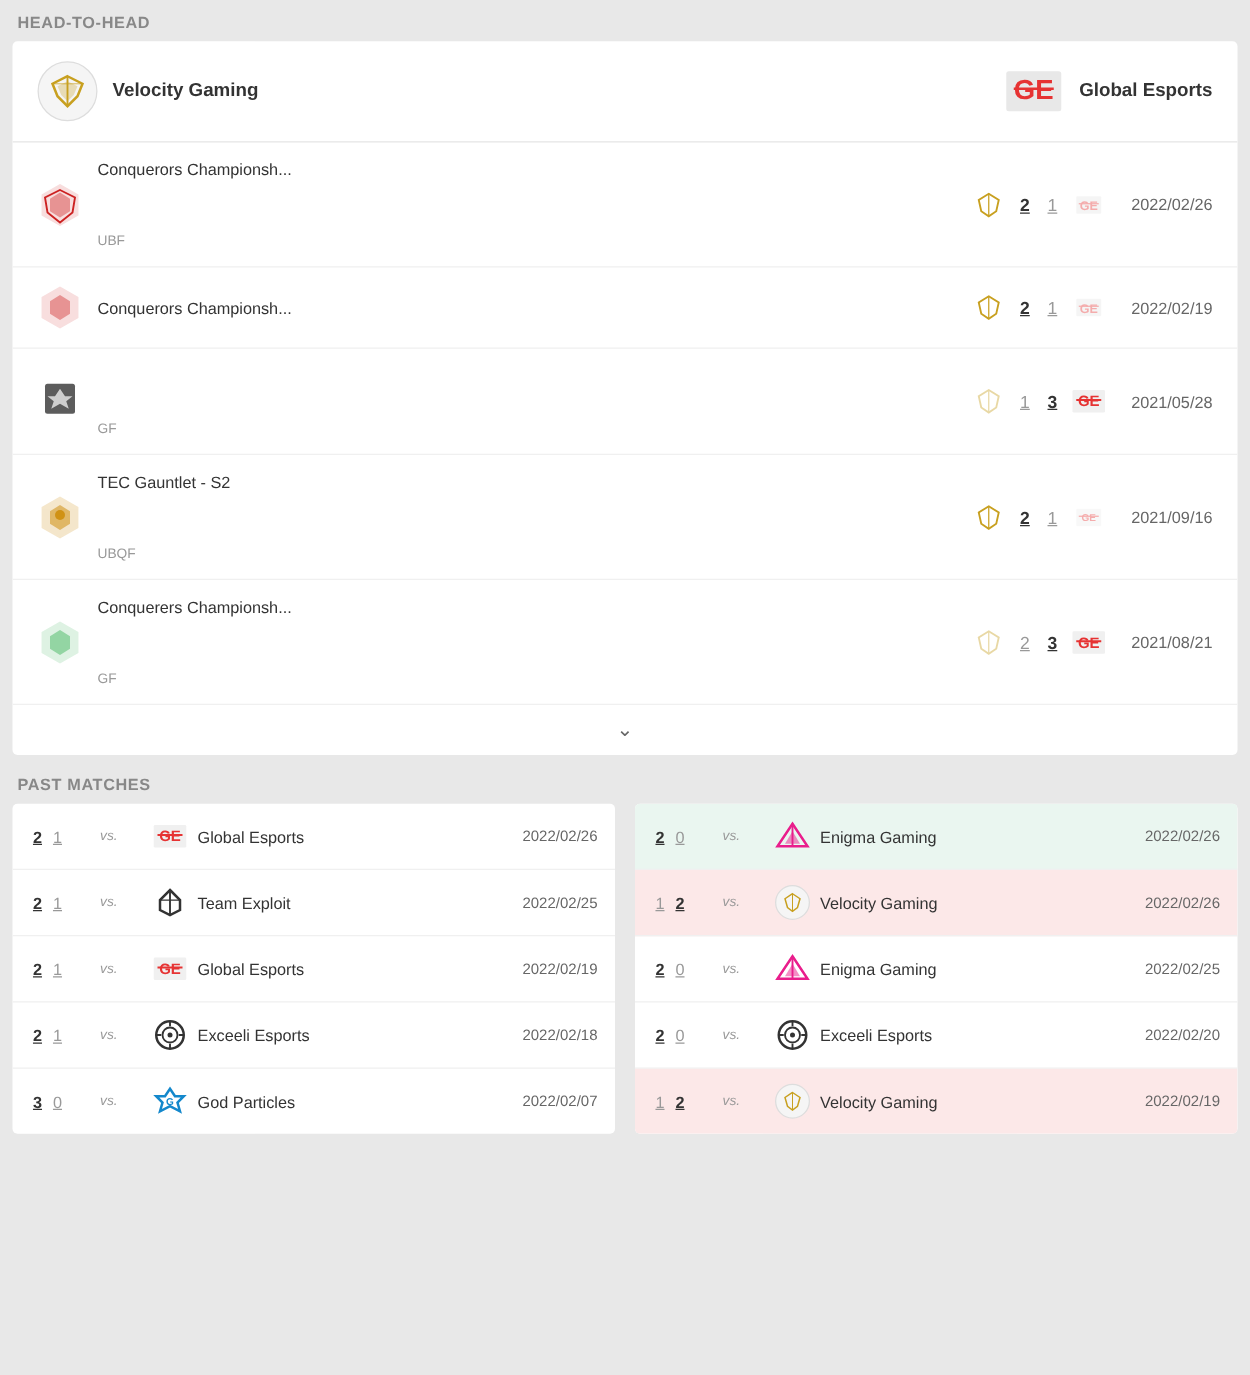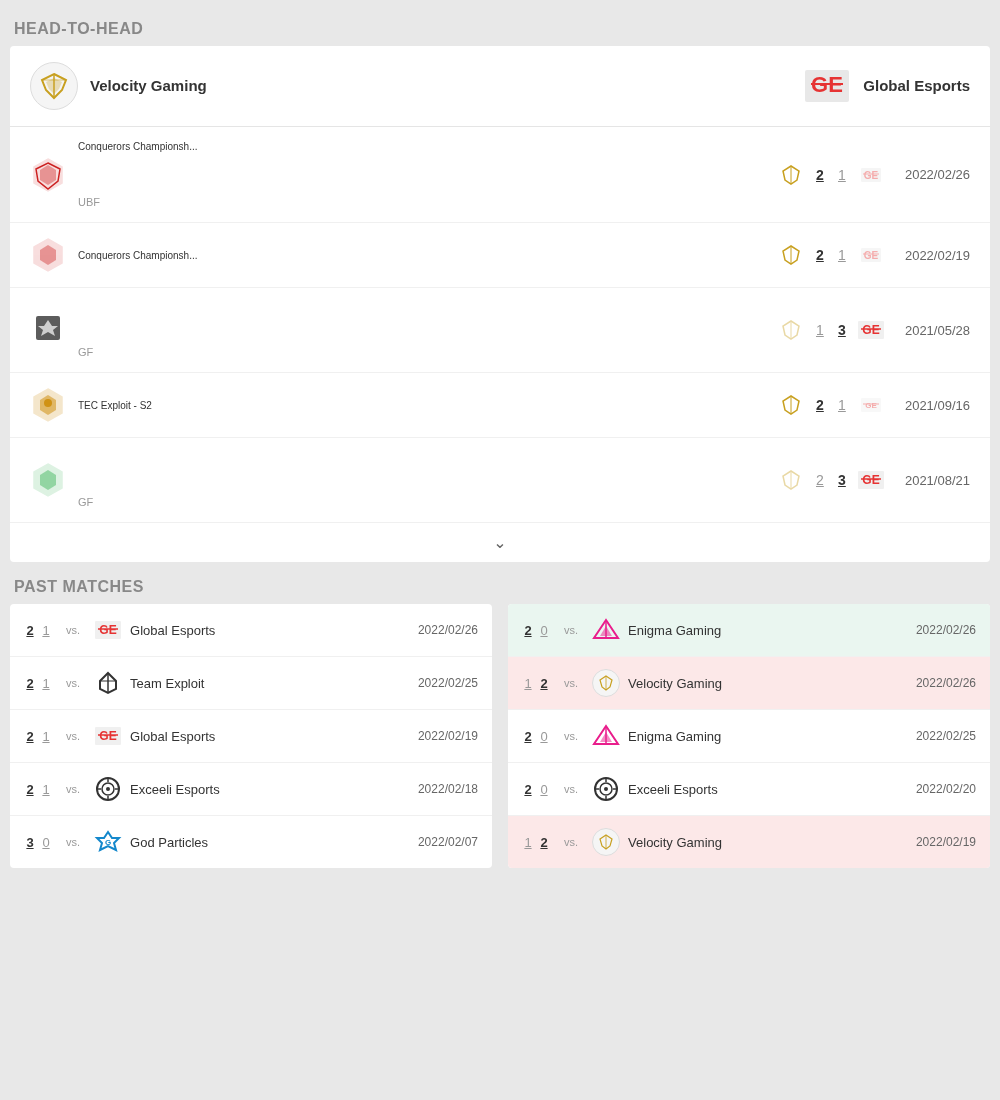--- a/index.html
+++ b/index.html
@@ -6,27 +6,26 @@
     body {
       background: #e8e8e8;
       font-family: Arial, sans-serif;
       font-size: 13px;
       color: #333;
       padding: 10px;
       width: 1000px;
     }
 
     .section-label {
-      font-size: 16px;
+      font-size: 13px;
       font-weight: bold;
       color: #888;
       letter-spacing: 0.5px;
       margin-bottom: 8px;
       padding-left: 4px;
-      margin-top: 10px;
     }
 
     
     .h2h-container {
       background: #fff;
       border-radius: 4px;
       margin-bottom: 16px;
       padding: 0;
       overflow: hidden;
     }
@@ -85,21 +84,21 @@
       justify-content: center;
       flex-shrink: 0;
     }
 
     .tournament-info {
       flex: 1;
       min-width: 0;
     }
 
     .tournament-name {
-      font-size: 10px;
+      font-size: 13px;
       font-weight: 500;
       color: #333;
     }
 
     .tournament-stage {
       font-size: 11px;
       color: #999;
       margin-top: 44px;
     }
 
@@ -201,21 +200,22 @@
     }
 
     .pm-score-num.loser {
       font-weight: normal;
       color: #999;
     }
 
     .pm-vs {
       font-size: 11px;
       color: #999;
-      margin: 0 6px;
+      margin: 0 20px;
+      font-style: italic;
     }
 
     .pm-logo {
       width: 28px;
       height: 28px;
       display: flex;
       align-items: center;
       justify-content: center;
       flex-shrink: 0;
     }
@@ -381,21 +381,22 @@
 
   <div class="h2h-row">
     <div class="tournament-logo">
       <svg width="32" height="36" viewBox="0 0 32 36">
         <polygon points="16,2 30,10 30,26 16,34 2,26 2,10" fill="#cc8800" opacity="0.2" stroke="#cc8800" stroke-width="1.5"></polygon>
         <polygon points="16,8 24,13 24,23 16,28 8,23 8,13" fill="#cc8800" opacity="0.5"></polygon>
         <circle cx="16" cy="16" r="4" fill="#cc8800" opacity="0.8"></circle>
       </svg>
     </div>
     <div class="tournament-info">
-      <div class="tournament-name">TEC Exploit - S2</div>
+      <div class="tournament-name">TEC Gauntlet - S2</div>
+      <div class="tournament-stage">UBQF</div>
     </div>
     <div class="score-section">
       <div class="score-logo winner">
         <svg width="22" height="22" viewBox="0 0 22 22">
           <polygon points="11,2 19,7 17,16 11,20 5,16 3,7" fill="none" stroke="#c8a020" stroke-width="1.5"></polygon>
           <line x1="11" y1="2" x2="11" y2="20" stroke="#c8a020" stroke-width="1"></line>
         </svg>
       </div>
       <span class="score-num">2</span>
       <span class="score-num loser">1</span>
@@ -411,20 +412,21 @@
   </div>
 
   <div class="h2h-row">
     <div class="tournament-logo">
       <svg width="32" height="36" viewBox="0 0 32 36">
         <polygon points="16,2 30,10 30,26 16,34 2,26 2,10" fill="#22aa44" opacity="0.15" stroke="#22aa44" stroke-width="1.5"></polygon>
         <polygon points="16,8 24,13 24,23 16,28 8,23 8,13" fill="#22aa44" opacity="0.4"></polygon>
       </svg>
     </div>
     <div class="tournament-info">
+      <div class="tournament-name">Conquerers Championsh...</div>
       <div class="tournament-stage">GF</div>
     </div>
     <div class="score-section">
       <div class="score-logo">
         <svg width="22" height="22" viewBox="0 0 22 22">
           <polygon points="11,2 19,7 17,16 11,20 5,16 3,7" fill="none" stroke="#c8a020" stroke-width="1.5"></polygon>
           <line x1="11" y1="2" x2="11" y2="20" stroke="#c8a020" stroke-width="1"></line>
         </svg>
       </div>
       <span class="score-num loser">2</span>

